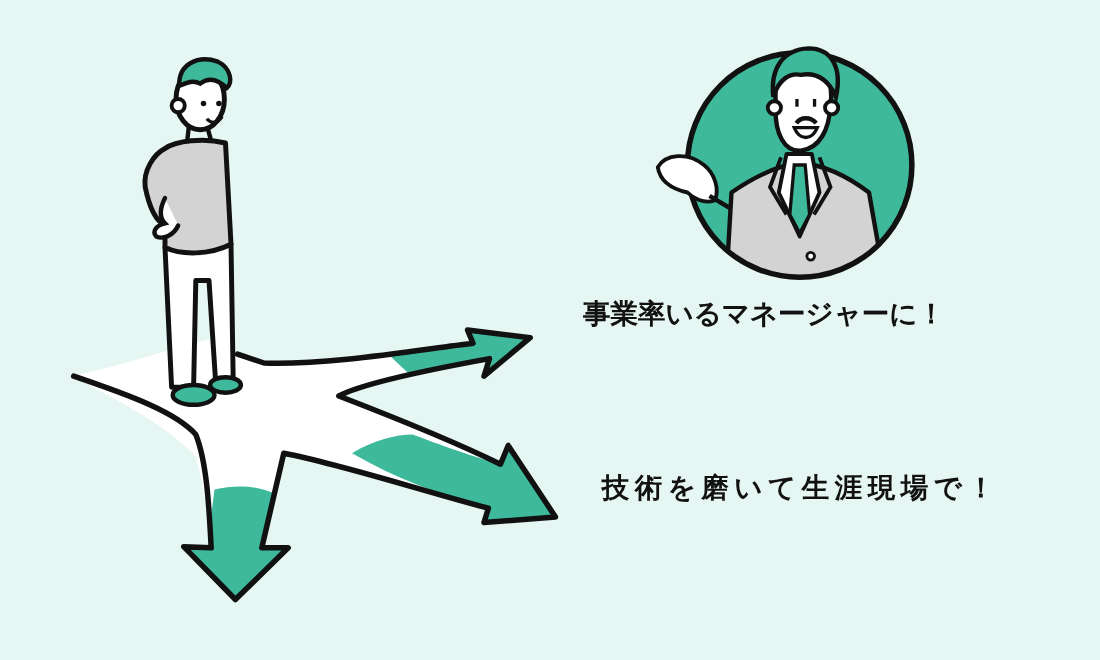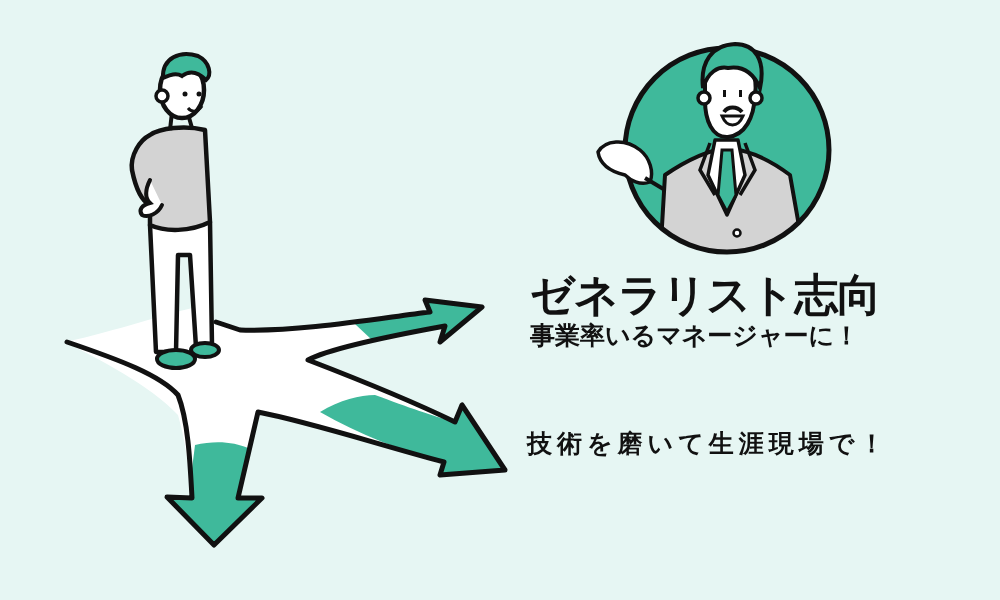--- a/index.html
+++ b/index.html
@@ -8,21 +8,21 @@
       background: #e6f6f3;
       position: relative;
       font-family: "DejaVu Sans", "Liberation Sans", sans-serif;
     }
     .scene { position: absolute; left: 0; top: 0; width: 1000px; height: 600px; }
     .label-block { position: absolute; color: #111; font-weight: bold; white-space: nowrap; }
     .title { font-size: 44px; line-height: 50px; letter-spacing: -1px; }
     .subtitle { font-size: 25px; line-height: 32px; }
     #generalist { left: 530px; top: 270px; }
     #specialist { left: 527px; top: 428px; }
-    #specialist .subtitle { letter-spacing: 5px; }
+    #specialist .subtitle { letter-spacing: 5px; margin-left: 20px; }
   </style>
 </head>
 <body>
 
 <svg class="scene" viewBox="0 0 1000 600">
 
   <g>
     <path d="M65 342 C120 330 160 315 205 305 L215 325 L240 330 C300 330 380 318 430 312 L425 300 L482 307 L440 342 L445 326 C390 336 330 345 308 358 C360 380 410 400 455 422 L462 405 L505 470 L440 475 L444 462 C380 445 310 420 258 412 L240 498 L262 498 L215 545 L167 497 L190 497 C190 470 185 440 178 415 C150 385 100 360 65 342 Z" fill="#ffffff"></path>
 
     <path d="M355 324 C375 320 400 318 430 312 L425 300 L482 307 L440 342 L445 326 C420 332 395 336 372 340 Z" fill="#3fb99b"></path>
@@ -88,19 +88,18 @@
     <rect x="739" y="90" width="3" height="7" fill="#111"></rect>
     <path d="M724 112 C728 106 737 106 742 112" stroke="#111" stroke-width="4" fill="none"></path>
     <path d="M722 116 C727 128 738 128 743 116 Z" fill="#fff" stroke="#111" stroke-width="3"></path>
 
     <path d="M598 152 C605 140 625 138 640 150 C650 158 654 172 650 182 C640 186 630 180 625 175 C612 172 600 165 598 152 Z" fill="#ffffff" stroke="#111" stroke-width="3.5" stroke-linejoin="round"></path>
     <path d="M645 178 L665 190" stroke="#111" stroke-width="4"></path>
   </g>
 </svg>
 
 <div class="label-block" id="generalist">
-  <div class="title">ゼネラリスト志向</div>
   <div class="subtitle">事業率いるマネージャーに！</div>
 </div>
 
 <div class="label-block" id="specialist">
   <div class="subtitle">技術を磨いて生涯現場で！</div>
 </div>
 
 </body></html>

